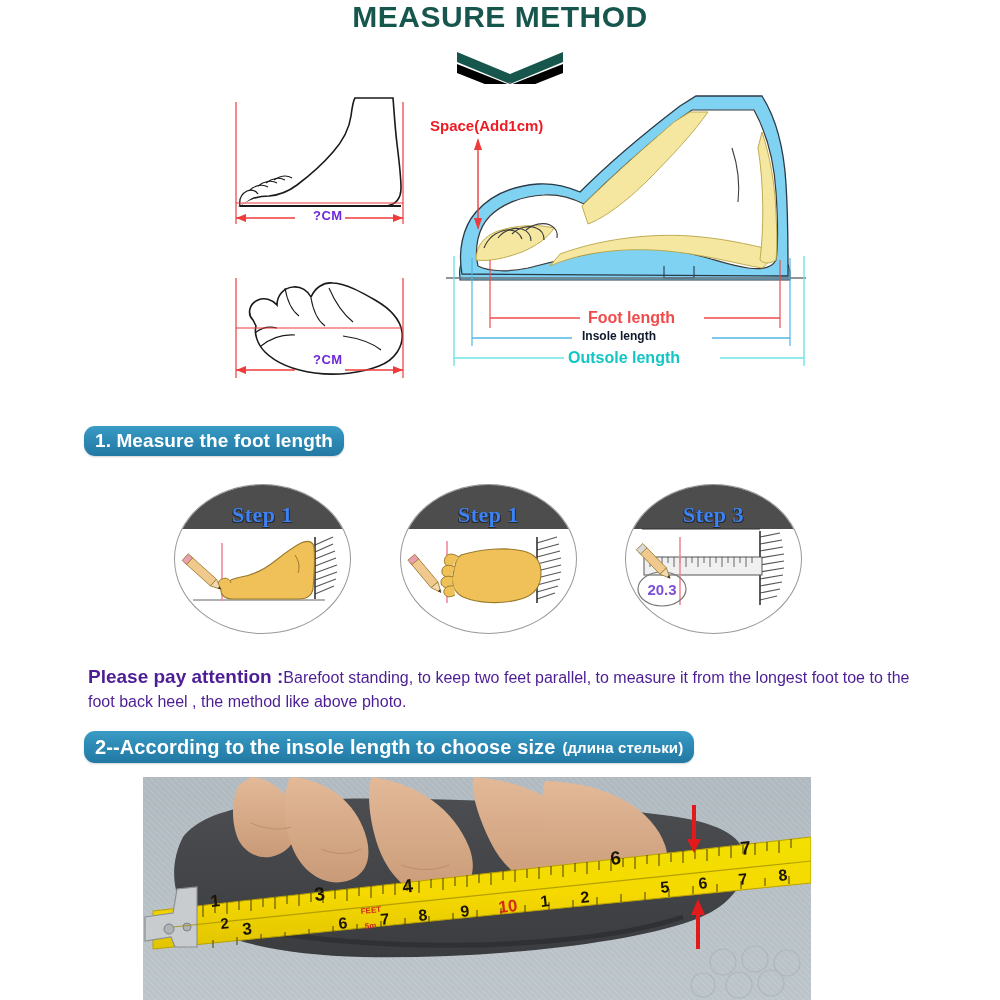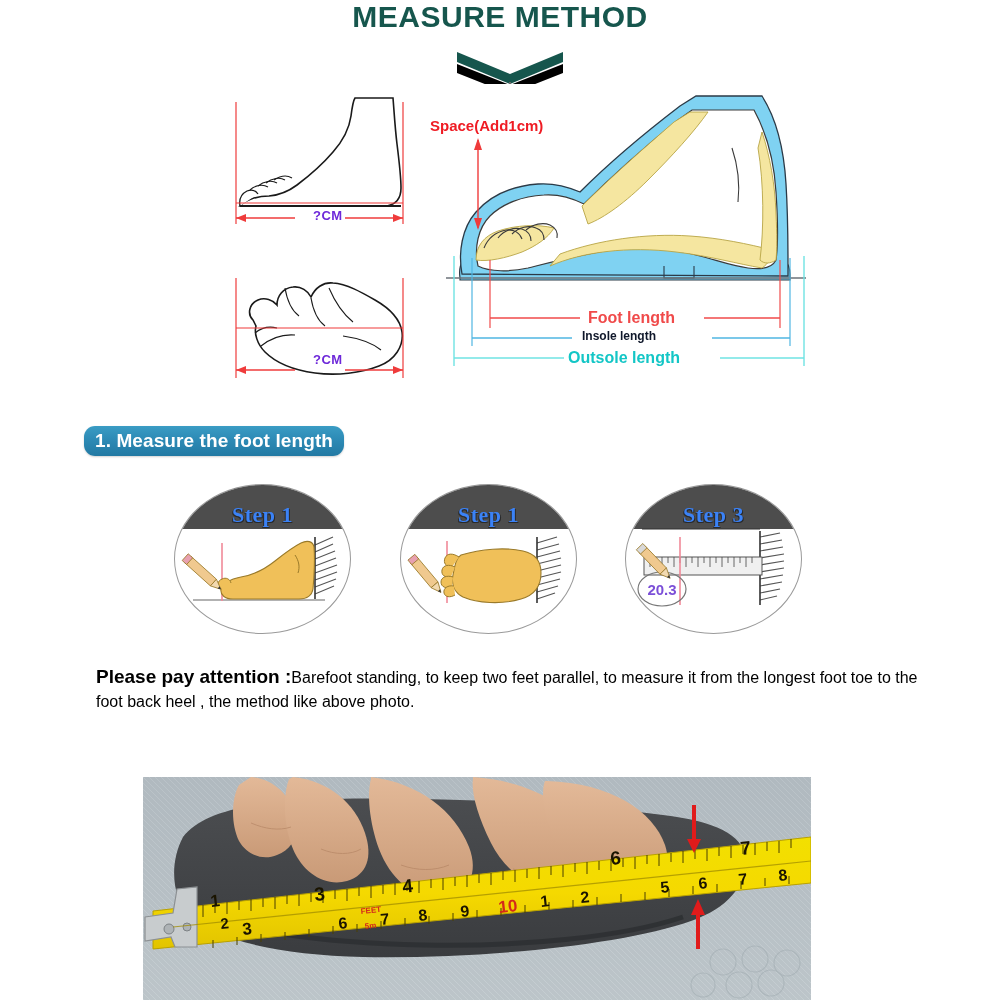--- a/index.html
+++ b/index.html
@@ -68,23 +68,22 @@
     letter-spacing:.5px;
     margin-top:13px;
   }
   #step-1{left:174px;top:0;}
   #step-2{left:400px;top:0;}
   #step-3{left:625px;top:0;}
 
   
   .attention{
     position:absolute;left:88px;top:664px;width:830px;
-    color:#000000;font-size:17px;line-height:1.38;
+    color:#4c1d95;font-size:17px;line-height:1.38;
     font-family:"Liberation Sans", sans-serif;
-    margin-left:8px;
   }
   .attention b{font-size:19px;font-weight:bold;}
   .attention .rest{font-size:16px;}
 
   
   .photo{
     position:absolute;left:143px;top:777px;width:668px;height:223px;
     overflow:hidden;background:#b9c0c4;
   }
   svg{display:block;}
@@ -353,20 +352,24 @@
         </svg>
       </div>
       <div class="caption">Step 3</div>
     </div>
   </div>
 
   <div class="attention">
     <b>Please pay attention :</b><span class="rest">Barefoot standing, to keep two feet parallel, to measure it from the longest foot toe to the foot back heel , the method like above photo.</span>
   </div>
 
+  <div class="banner" id="banner-2">
+    <span>2--According to the insole length to  choose size</span>
+    <span class="ru">(длина стельки)</span>
+  </div>
 
   <div class="photo">
     <svg width="668" height="223" viewBox="0 0 668 223">
       <defs>
         <linearGradient id="bgGrad" x1="0" y1="0" x2="0" y2="1">
           <stop offset="0" stop-color="#aab3ba"></stop>
           <stop offset="1" stop-color="#c2cace"></stop>
         </linearGradient>
         <linearGradient id="skin" x1="0" y1="0" x2="0" y2="1">
           <stop offset="0" stop-color="#e3b998"></stop>

